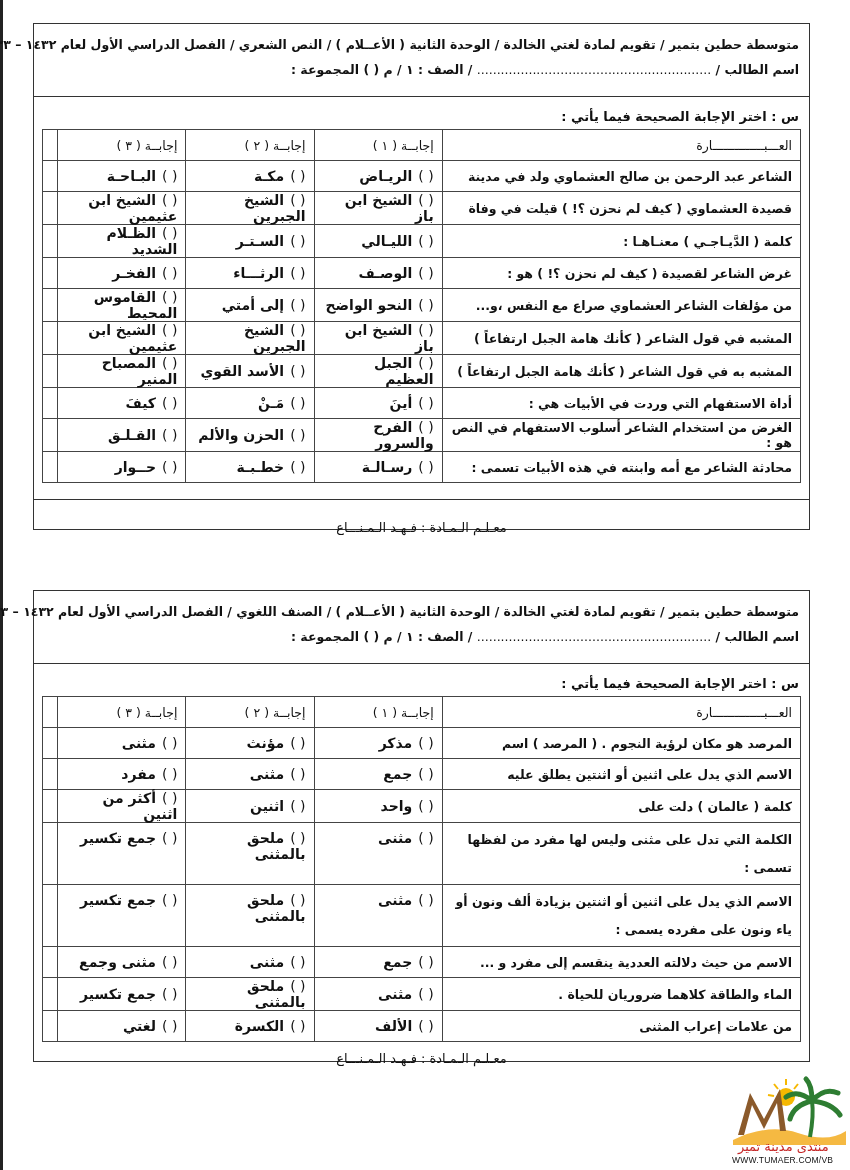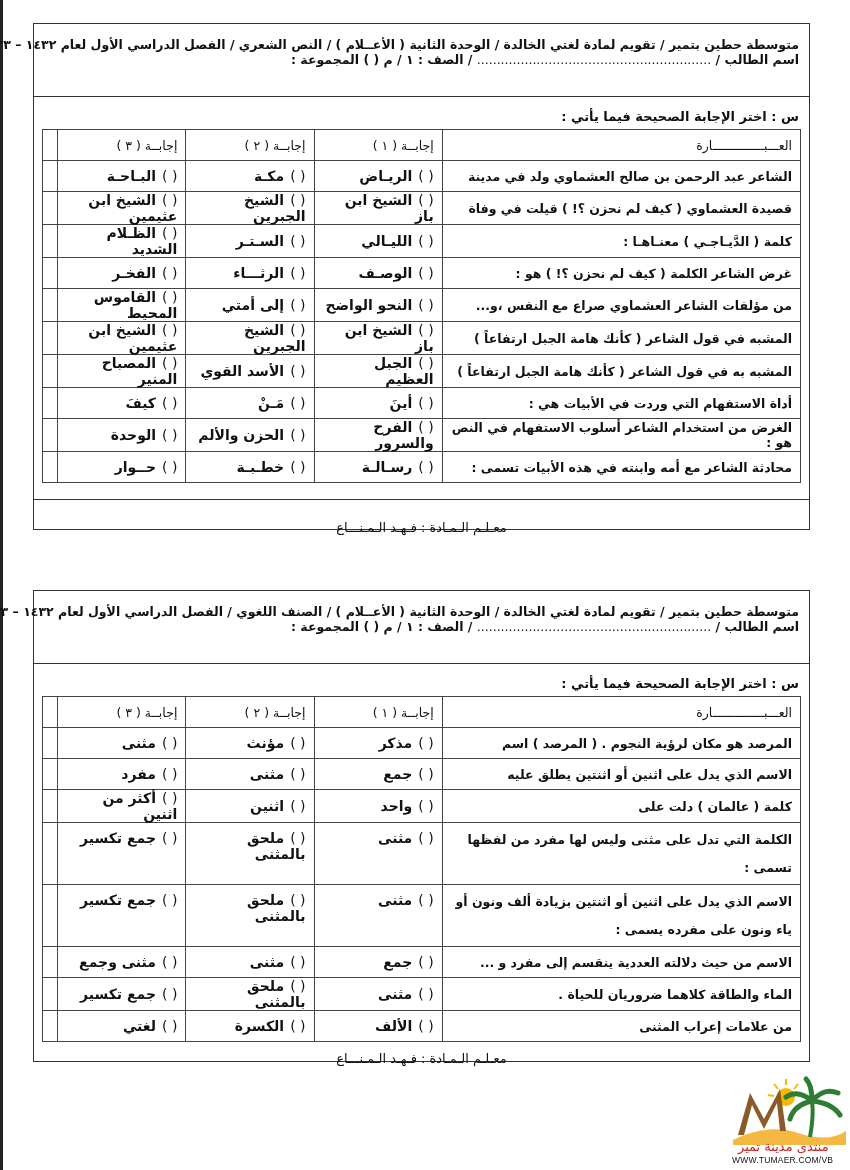--- a/index.html
+++ b/index.html
@@ -6,21 +6,21 @@
   body {
     width:850px; height:1170px; background:#fff; position:relative; overflow:hidden;
     font-family:"DejaVu Sans", sans-serif; color:#111;
   }
   .leftbar { position:absolute; left:0; top:0; width:3px; height:1170px; background:#222; }
   .sheet { position:absolute; left:33px; width:775px; border:1.5px solid #333; direction:rtl; background:#fff; }
   .sheet1 { top:23px; height:505px; }
   .sheet2 { top:590px; height:470px; }
   .hdr { height:73px; border-bottom:1.5px solid #333; padding:0 10px; box-sizing:border-box; }
   .hdr .l1 { font-size:12.5px; font-weight:bold; padding-top:13px; white-space:nowrap; }
-  .hdr .l2 { font-size:12.5px; font-weight:bold; white-space:nowrap; }
+  .hdr .l2 { font-size:12.5px; font-weight:bold; margin-top:10px; white-space:nowrap; }
   .hdr .dots { letter-spacing:1px; font-weight:normal; }
   .q { font-size:13px; font-weight:bold; padding:12px 10px 5px 10px; }
   table.qt { border-collapse:collapse; margin-right:8px; width:calc(100% - 16px); direction:rtl; }
   table.qt td { border:1.2px solid #444; font-size:12.5px; padding:0 8px; height:31px; box-sizing:border-box; }
   table.qt td.stmt { width:330px; font-weight:bold;margin-left:23px; }
   table.qt td.ans { width:118px; font-weight:bold; font-size:14px; }
   table.qt td.ans .paren { font-weight:normal; margin-left:6px; }
   table.qt td.gap { width:14px; padding:0; }
   table.qt tr.head td { font-weight:normal; font-size:12.5px; }
   table.qt tr.head td.stmt { font-weight:normal; letter-spacing:0; }
@@ -73,21 +73,21 @@
           <td class="gap"></td>
         </tr>
         <tr>
           <td class="stmt">كلمة ( الدَّيـاجـي ) معنـاهـا  :</td>
           <td class="ans"><span class="paren">(   )</span><span>الليـالي</span></td>
           <td class="ans"><span class="paren">(   )</span><span>السـتـر</span></td>
           <td class="ans"><span class="paren">(   )</span><span>الظـلام الشديد</span></td>
           <td class="gap"></td>
         </tr>
         <tr>
-          <td class="stmt">غرض الشاعر الكلمة ( كيف لم نحزن ؟! ) هو  :</td>
+          <td class="stmt">غرض الشاعر لقصيدة ( كيف لم نحزن ؟! ) هو  :</td>
           <td class="ans"><span class="paren">(   )</span><span>الوصـف</span></td>
           <td class="ans"><span class="paren">(   )</span><span>الرثـــاء</span></td>
           <td class="ans"><span class="paren">(   )</span><span>الفخـر</span></td>
           <td class="gap"></td>
         </tr>
         <tr>
           <td class="stmt">من مؤلفات الشاعر العشماوي صراع مع النفس ،و...</td>
           <td class="ans"><span class="paren">(   )</span><span>النحو الواضح</span></td>
           <td class="ans"><span class="paren">(   )</span><span>إلى أمتي</span></td>
           <td class="ans"><span class="paren">(   )</span><span>القاموس المحيط</span></td>
@@ -111,21 +111,21 @@
           <td class="stmt">أداة الاستفهام التي وردت في الأبيات هي  :</td>
           <td class="ans"><span class="paren">(   )</span><span>أينَ</span></td>
           <td class="ans"><span class="paren">(   )</span><span>مَـنْ</span></td>
           <td class="ans"><span class="paren">(   )</span><span>كيفَ</span></td>
           <td class="gap"></td>
         </tr>
         <tr>
           <td class="stmt">الغرض من استخدام الشاعر أسلوب الاستفهام في النص هو :</td>
           <td class="ans"><span class="paren">(   )</span><span>الفرح والسرور</span></td>
           <td class="ans"><span class="paren">(   )</span><span>الحزن والألم</span></td>
-          <td class="ans"><span class="paren">(   )</span><span>الوحدة</span></td>
+          <td class="ans"><span class="paren">(   )</span><span>القـلـق</span></td>
           <td class="gap"></td>
         </tr>
         <tr>
           <td class="stmt">محادثة الشاعر مع أمه وابنته في هذه الأبيات تسمى  :</td>
           <td class="ans"><span class="paren">(   )</span><span>رسـالـة</span></td>
           <td class="ans"><span class="paren">(   )</span><span>خطـبـة</span></td>
           <td class="ans"><span class="paren">(   )</span><span>حــوار</span></td>
           <td class="gap"></td>
         </tr>
       </tbody>

